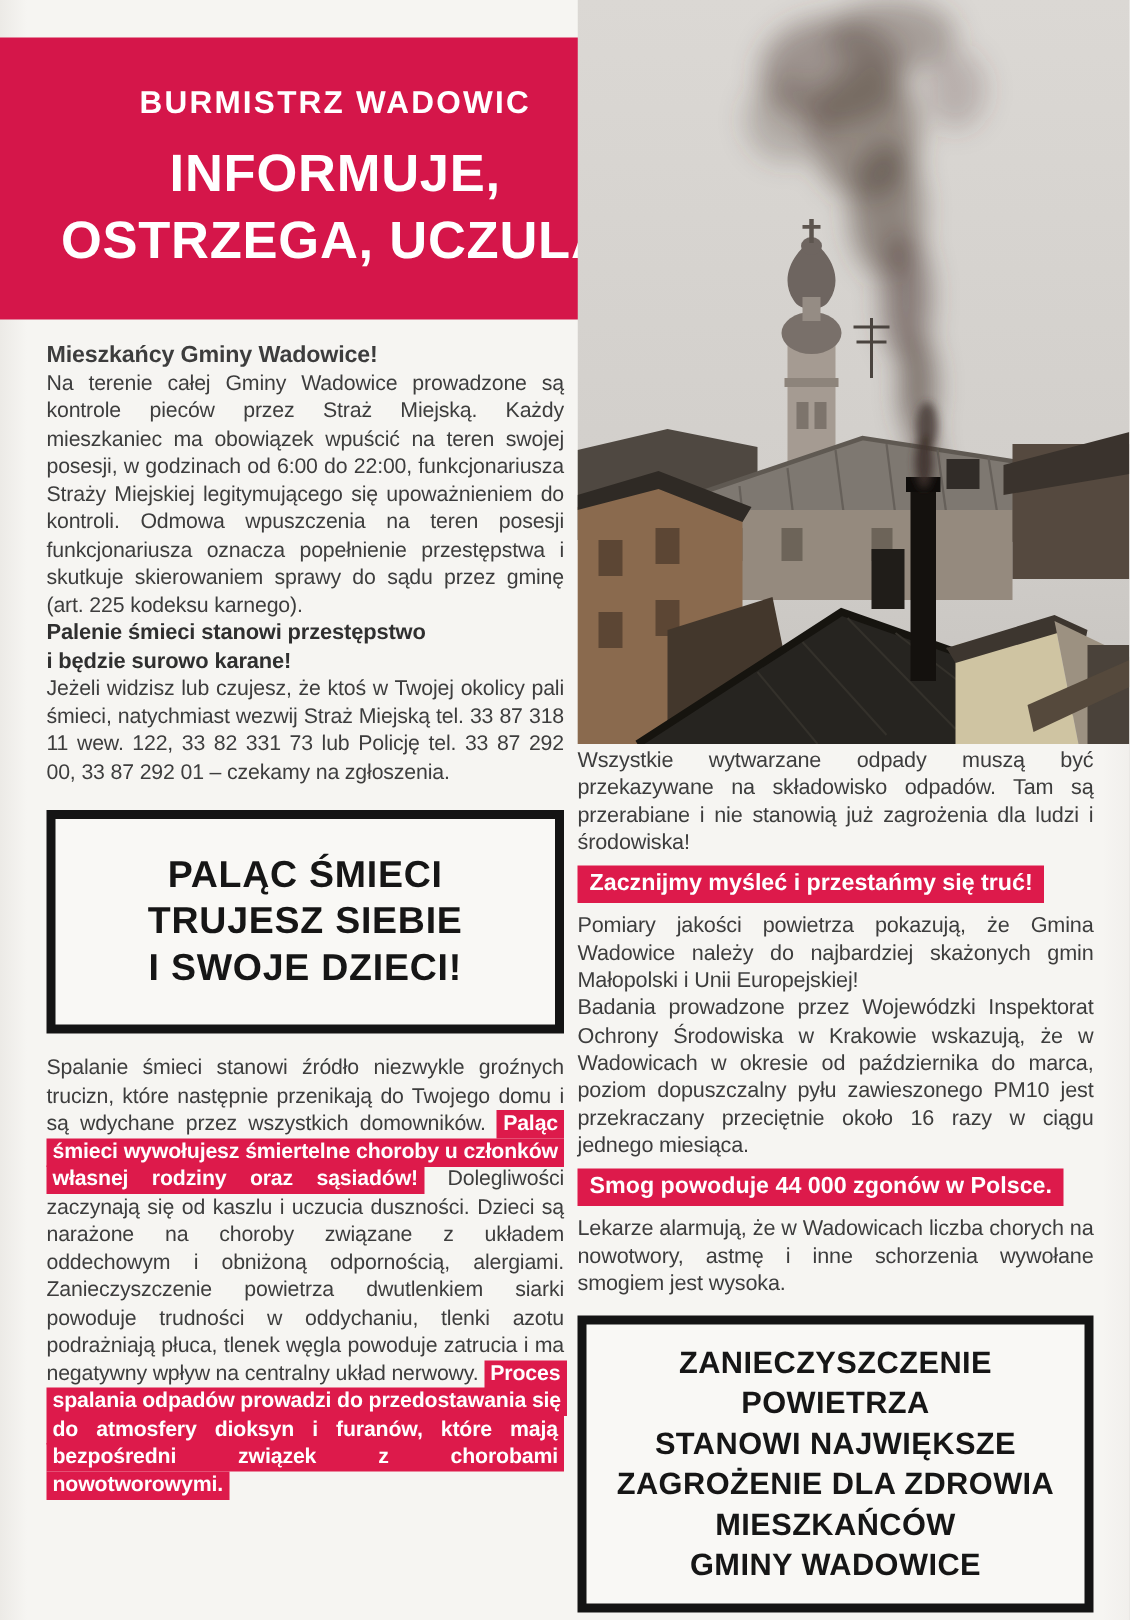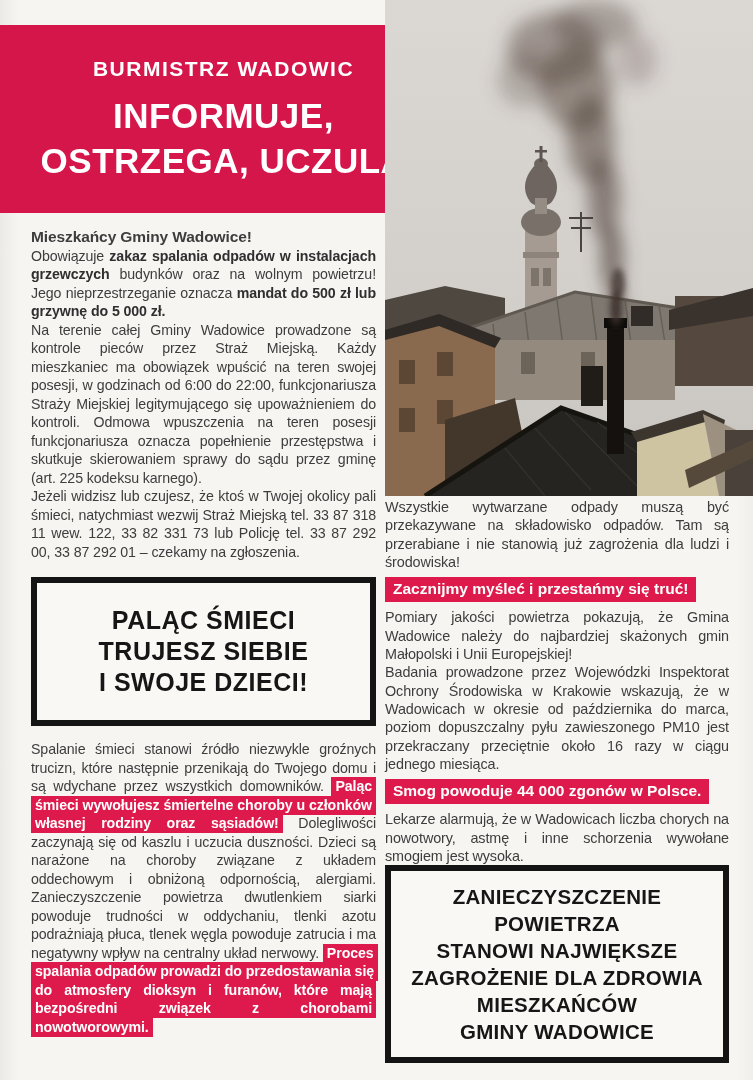--- a/index.html
+++ b/index.html
@@ -37,21 +37,21 @@
   }
   .banner{
     display:inline-block; background:#dd1a4b; color:#ffffff; font-weight:bold;
     font-size:15.5px; padding:3px 8px 4px; margin:6px 0 6px 0; letter-spacing:0;
   }
   .wbox{
     box-sizing:border-box; border:6px solid #141414; background:#f9f8f5;
     text-align:center; font-weight:bold; color:#161616;
   }
   .wbox-left{ margin:16px 0 14px 0; padding:22px 4px; font-size:25px; line-height:31px; letter-spacing:0.5px;}
-  .wbox-right{ padding:12px 4px; font-size:20.5px; line-height:27px; letter-spacing:0.3px;}
+  .wbox-right{ margin-top:12px; padding:12px 4px; font-size:20.5px; line-height:27px; letter-spacing:0.3px;}
   .wbox span{ display:block; }
 </style>
 </head>
 <body>
 
 <div class="page">
 
   <div class="red-header">
     <div class="eyebrow">BURMISTRZ WADOWIC</div>
     <div class="title">
@@ -169,23 +169,26 @@
       <g fill="#3f322b" filter="url(#blurSm)">
         <ellipse cx="231" cy="308" rx="6" ry="18" opacity="0.9"></ellipse>
         <ellipse cx="233" cy="284" rx="7" ry="16" opacity="0.75"></ellipse>
       </g>
     </svg>
   </div>
 
   <div class="col col-left">
     <p class="salutation">Mieszkańcy Gminy Wadowice!</p>
 
-    <p><span>Obowiązuje </span><b>zakaz spalania odpadów w instalacjach grzewczych</b><span> budynków oraz na wolnym powietrzu! Jego nieprzestrzeganie oznacza </span><b>mandat do 500 zł lub grzywnę do 5 000 zł.</b></p>
     <p>Na terenie całej Gminy Wadowice prowadzone są kontrole pieców przez Straż Miejską. Każdy mieszkaniec ma obowiązek wpuścić na teren swojej posesji, w godzinach od 6:00 do 22:00, funkcjonariusza Straży Miejskiej legitymującego się upoważnieniem do kontroli. Odmowa wpuszczenia na teren posesji funkcjonariusza oznacza popełnienie przestępstwa i skutkuje skierowaniem sprawy do sądu przez gminę (art. 225 kodeksu karnego).</p>
 
+    <p class="subhead">
+      <span>Palenie śmieci stanowi przestępstwo</span>
+      <span>i będzie surowo karane!</span>
+    </p>
     <p>Jeżeli widzisz lub czujesz, że ktoś w Twojej okolicy pali śmieci, natychmiast wezwij Straż Miejską tel. 33 87 318 11 wew. 122, 33 82 331 73 lub Policję tel. 33 87 292 00, 33 87 292 01 – czekamy na zgłoszenia.</p>
 
     <div class="wbox wbox-left">
       <span>PALĄC ŚMIECI</span>
       <span>TRUJESZ SIEBIE</span>
       <span>I SWOJE DZIECI!</span>
     </div>
 
     <p><span>Spalanie śmieci stanowi źródło niezwykle groźnych trucizn, które następnie przenikają do Twojego domu i są wdychane przez wszystkich domowników. </span><span class="hl">Paląc śmieci wywołujesz śmiertelne choroby u członków własnej rodziny oraz sąsiadów!</span><span> Dolegliwości zaczynają się od kaszlu i uczucia duszności. Dzieci są narażone na choroby związane z układem oddechowym i obniżoną odpornością, alergiami. Zanieczyszczenie powietrza dwutlenkiem siarki powoduje trudności w oddychaniu, tlenki azotu podrażniają płuca, tlenek węgla powoduje zatrucia i ma negatywny wpływ na centralny układ nerwowy. </span><span class="hl">Proces spalania odpadów prowadzi do przedostawania się do atmosfery dioksyn i furanów, które mają bezpośredni związek z chorobami nowotworowymi.</span></p>
   </div>

